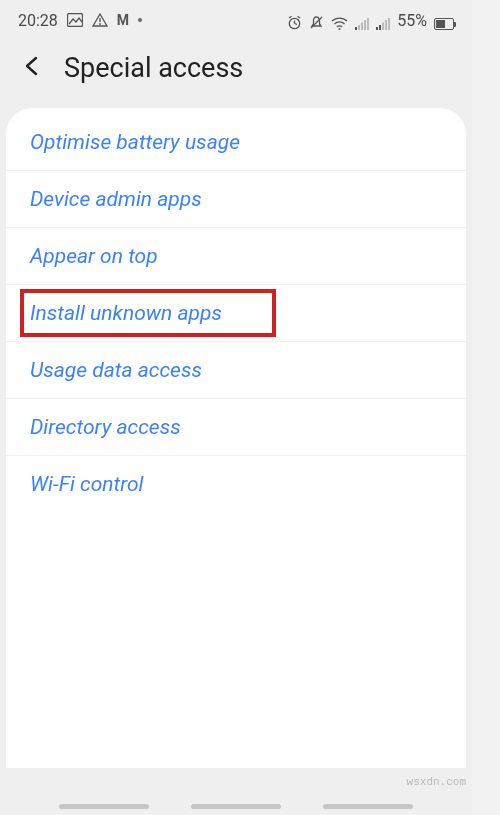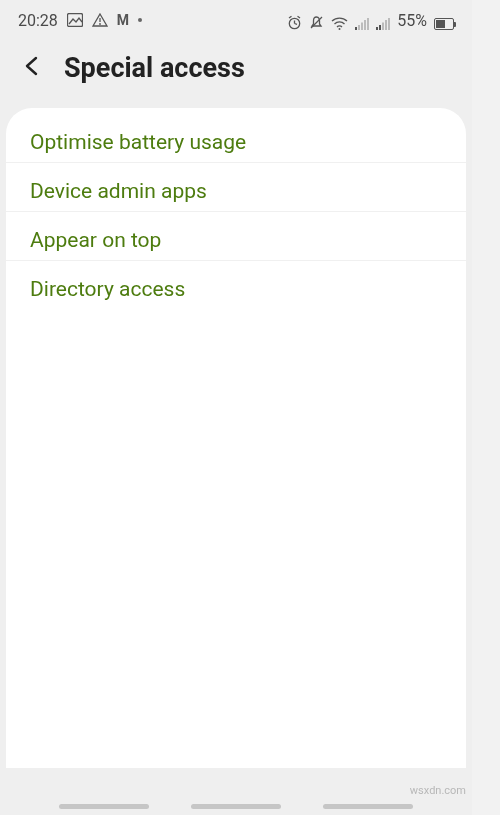--- a/index.html
+++ b/index.html
@@ -6,31 +6,31 @@
     html, body { width: 500px; height: 815px; font-family: -apple-system, Roboto, sans-serif; background:#f2f2f2; }
     .screen { width:472px; height:815px; background:#efefef; position:relative; overflow:hidden; }
 
     .status-bar { display:flex; justify-content:space-between; align-items:center; padding:6px 18px 2px 18px; height:36px; color:#4a4a4a; font-size:16px;}
     .status-left { display:flex; align-items:center; gap:9px; }
     .status-right { display:flex; align-items:flex-end; gap:7px; }
     .status-right svg, .status-left svg { display:block; }
     .dot { width:4px; height:4px; background:#666; border-radius:50%; }
 
     .header { display:flex; align-items:center; padding:16px 22px 24px 22px; gap:22px; }
-    .header-title { font-size:27px; color:#222; font-weight:700;}
+    .header-title { font-size:27px; color:#222; font-weight:400;}
     
     .card { background:#fff; border-radius:26px 26px 0 0; margin:0 6px; padding: 6px 0 2px 0; min-height:660px;}
-    .item { padding:16px 24px 8px 24px; font-size:21px; color:#4d7c0f; border-bottom:1px solid #f0f0f0; position:relative; }
+    .item { padding:16px 24px 16px 24px; font-size:21px; color:#3b82f6; border-bottom:1px solid #f0f0f0; position:relative;font-style:italic; }
     .item:last-child { border-bottom:none; }
     .highlight { position:absolute; border:4px solid #d12020; left:14px; right:190px; top:4px; bottom:4px; pointer-events:none;}
     
     .nav-bar { position:absolute; bottom:6px; left:0; right:0; display:flex; justify-content:space-around; padding:0 38px;}
     .nav-pill { width:90px; height:5px; background:#c6c6c6; border-radius:3px;}
     
-    .watermark { position:absolute; bottom:18px; right:6px; font-size:11px; color:#b8b8b8;}
+    .watermark { position:absolute; bottom:27px; right:6px; font-size:11px; color:#b8b8b8;font-family:Liberation Mono, monospace;}
     
     .battery-shell { width:20px; height:12px; border:1.3px solid #555; border-radius:2px; position:relative;}
     .battery-shell::after{ content:""; position:absolute; right:-3px; top:3px; width:2px; height:5px; background:#555; border-radius:0 1px 1px 0;}
     .battery-fill { position:absolute; left:1px; top:1px; bottom:1px; width:52%; background:#555;}
   </style>
 </head>
 <body>
 
 <div class="screen">
   <div class="status-bar">
@@ -114,21 +114,31 @@
     <div class="item">
       <span>Optimise battery usage</span>
     </div>
     <div class="item">
       <span>Device admin apps</span>
     </div>
     <div class="item">
       <span>Appear on top</span>
     </div>
     <div class="item">
+      <span>Install unknown apps</span>
+      <span class="highlight"></span>
+    </div>
+    <div class="item">
+      <span>Usage data access</span>
+    </div>
+    <div class="item">
       <span>Directory access</span>
+    </div>
+    <div class="item">
+      <span>Wi-Fi control</span>
     </div>
   </div>
 
   <div class="nav-bar">
     <div class="nav-pill"></div>
     <div class="nav-pill"></div>
     <div class="nav-pill"></div>
   </div>
 
   <div class="watermark">wsxdn.com</div>

